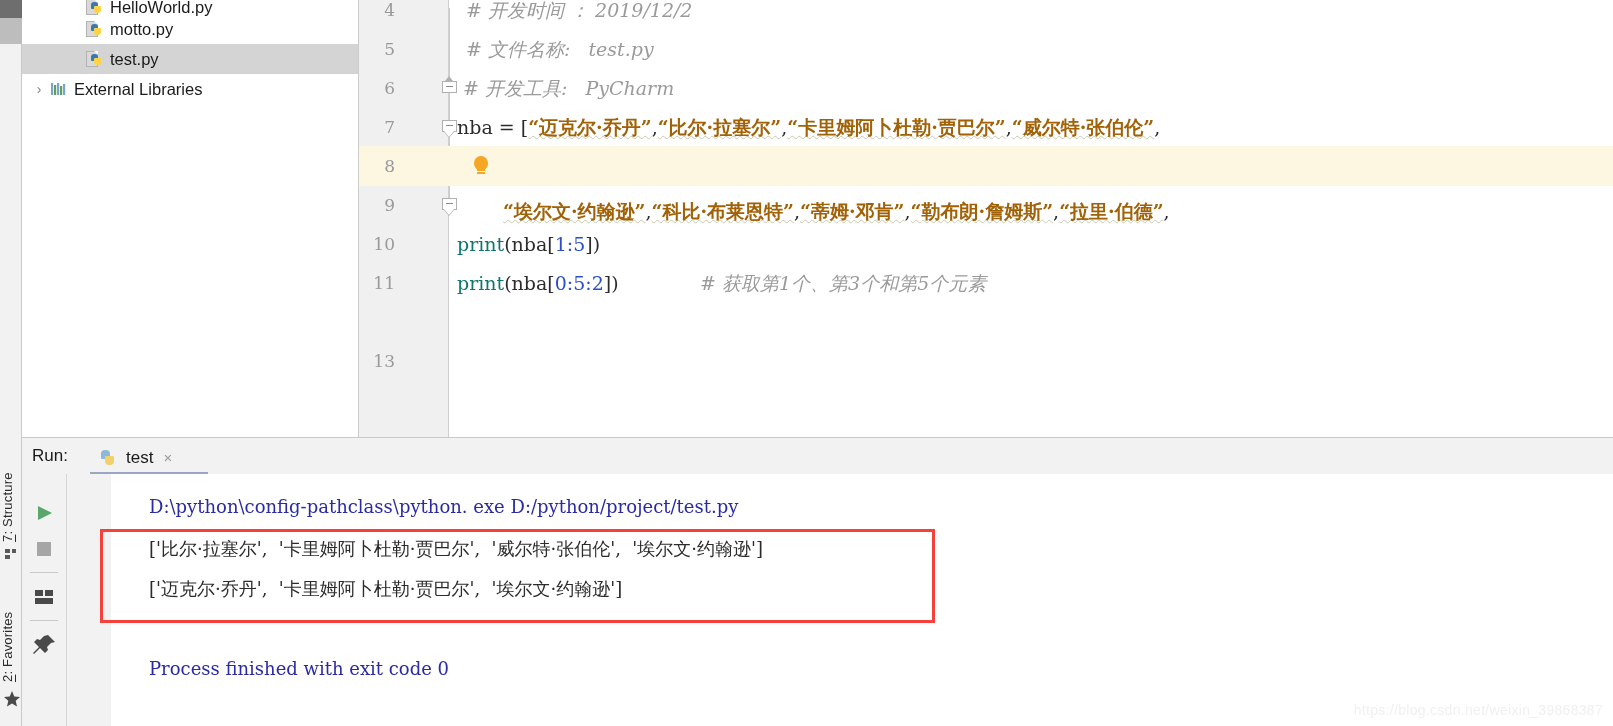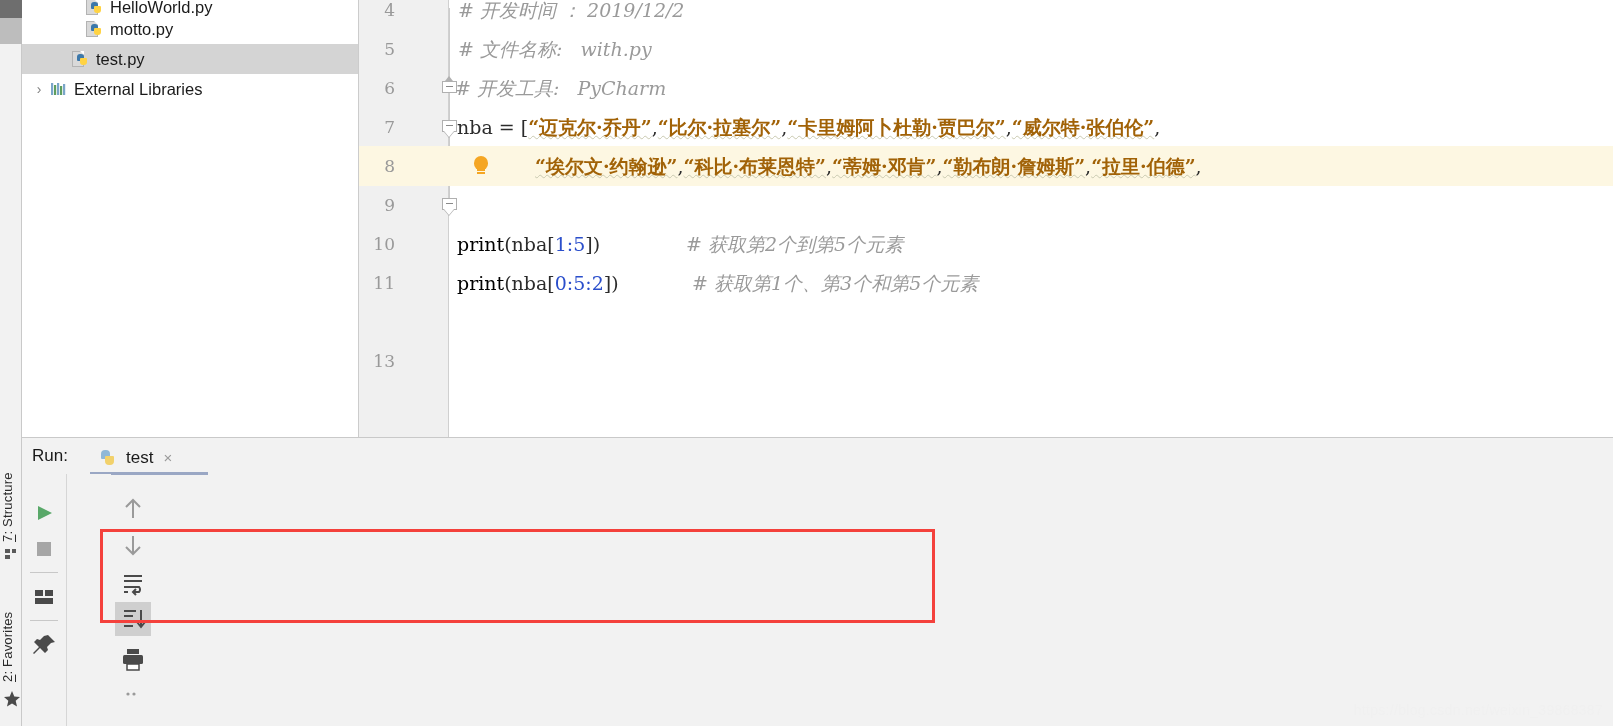--- a/index.html
+++ b/index.html
@@ -191,22 +191,23 @@
     line-height: 40px;
     font-family: "DejaVu Serif", serif;
     font-size: 19px;
     white-space: pre;
   }
   .hl-line { background: #fdf7e2; }
   .cmt {
     color: #9a9a9a;
     font-style: italic;
     font-family: "DejaVu Serif", serif;
-  }
-  .kw-print { color: #000000; }
+    margin-left: 8px;
+  }
+  .kw-print { color: #0f766e; }
   .str {
     color: #a16207;
     font-weight: bold;
   }
   .num { color: #2a4ecb; }
   .punct { color: #2b2b2b; }
   .plain { color: #2b2b2b; }
 
   .squig {
     text-decoration: underline;
@@ -449,21 +450,21 @@
 
   <div class="tree-row" style="top:14px; padding-left:62px;">
     <div class="tree-ico py-ico">
       <div class="sheet"></div>
         <div class="snakeB"></div>
         <div class="snakeY"></div>
     </div>
     <span class="tree-label">motto.py</span>
   </div>
 
-  <div class="tree-row selected" style="top:44px; padding-left:48px;">
+  <div class="tree-row selected" style="top:44px; padding-left:62px;">
     <div class="tree-ico py-ico">
       <div class="sheet"></div>
         <div class="snakeB"></div>
         <div class="snakeY"></div>
     </div>
     <span class="tree-label">test.py</span>
   </div>
 
   <div class="tree-row" style="top:74px; padding-left:8px;">
     <span class="tree-arrow">›</span>
@@ -489,21 +490,21 @@
 
   <div class="fold-line" style="top:8px; height:200px;"></div>
 
   <div class="code-line" style="top:-10px;">
     <div class="ln">4</div>
     <div class="code-text"><span class="cmt"># 开发时间 ： 2019/12/2</span></div>
   </div>
 
   <div class="code-line" style="top:29px;">
     <div class="ln">5</div>
-    <div class="code-text"><span class="cmt"># 文件名称:   with.py</span></div>
+    <div class="code-text"><span class="cmt"># 文件名称:   test.py</span></div>
   </div>
 
   <div class="code-line" style="top:68px;">
     <div class="ln">6</div>
     <div class="fold" style="top:13px;">
       <div class="fold-box"></div>
         <div class="fold-tip-up"></div>
     </div>
     <div class="code-text" style="left:96px;"><span class="cmt"># 开发工具:   PyCharm</span></div>
   </div>
@@ -517,35 +518,34 @@
     <div class="code-text" style="left:98px;"><span class="plain">nba</span><span class="plain"> = </span><span class="punct">[</span><span class="str squig">“迈克尔·乔丹”</span><span class="punct">,</span><span class="str squig">“比尔·拉塞尔”</span><span class="punct">,</span><span class="str squig">“卡里姆阿卜杜勒·贾巴尔”</span><span class="punct">,</span><span class="str squig">“威尔特·张伯伦”</span><span class="punct">,</span></div>
   </div>
 
   <div class="code-line hl-line" style="top:146px; width:1254px;">
     <div class="ln">8</div>
     <div class="bulb" style="top:10px;">
       <div class="glass"></div>
         <div class="base1"></div>
         <div class="base2"></div>
     </div>
-    <div class="code-text" style="left:176px;"><span class="str squig">“埃尔文·约翰逊”</span><span class="punct">,</span><span class="str squig">“科比·布莱恩特”</span><span class="punct">,</span><span class="str squig">“蒂姆·邓肯”</span><span class="punct">,</span><span class="str squig">“勒布朗·詹姆斯”</span><span class="punct">,</span><span class="str squig">“拉里·伯德”</span><span class="punct">,</span></div>
+    <div class="code-text" style="left:144px;margin-top:45px;"><span class="str squig">“埃尔文·约翰逊”</span><span class="punct">,</span><span class="str squig">“科比·布莱恩特”</span><span class="punct">,</span><span class="str squig">“蒂姆·邓肯”</span><span class="punct">,</span><span class="str squig">“勒布朗·詹姆斯”</span><span class="punct">,</span><span class="str squig">“拉里·伯德”</span><span class="punct">,</span></div>
   </div>
 
   <div class="code-line" style="top:185px;">
     <div class="ln">9</div>
     <div class="fold" style="top:13px;">
       <div class="fold-box"></div>
         <div class="fold-tip-dn"></div>
     </div>
   </div>
 
   <div class="code-line" style="top:224px;">
     <div class="ln">10</div>
     <div class="code-text" style="left:98px;"><span class="kw-print">print</span><span class="plain">(nba</span><span class="punct">[</span><span class="num">1</span><span class="num">:</span><span class="num">5</span><span class="punct">]</span><span class="plain">)</span></div>
-    <div class="code-text" style="left:327px;"><span class="cmt"># 获取第2个到第5个元素</span></div>
   </div>
 
   <div class="code-line" style="top:263px;">
     <div class="ln">11</div>
     <div class="code-text" style="left:98px;"><span class="kw-print">print</span><span class="plain">(nba</span><span class="punct">[</span><span class="num">0</span><span class="num">:</span><span class="num">5</span><span class="num">:</span><span class="num">2</span><span class="punct">]</span><span class="plain">)</span></div>
     <div class="code-text" style="left:333px;"><span class="cmt"># 获取第1个、第3个和第5个元素</span></div>
   </div>
 
 
   <div class="code-line" style="top:341px;">
@@ -638,17 +638,23 @@
       </svg>
     </div>
     <div class="tb-btn b" style="top:206px;">
       <svg width="36" height="34" viewBox="0 0 36 34">
         <circle cx="13" cy="14" r="1.6" fill="#9a9a9a"></circle>
         <circle cx="19" cy="14" r="1.6" fill="#9a9a9a"></circle>
       </svg>
     </div>
   </div>
 
+  <div id="console">
+    <div class="con-line con-cmd" style="top:22px;">D:\python\config-pathclass\python. exe D:/python/project/test.py</div>
+    <div class="con-line con-out" style="top:63px;">['比尔·拉塞尔',  '卡里姆阿卜杜勒·贾巴尔',  '威尔特·张伯伦',  '埃尔文·约翰逊']</div>
+    <div class="con-line con-out" style="top:103px;">['迈克尔·乔丹',  '卡里姆阿卜杜勒·贾巴尔',  '埃尔文·约翰逊']</div>
+    <div class="con-line con-fin" style="top:184px;">Process finished with exit code 0</div>
+  </div>
 </div>
 
 <div id="red-box"></div>
 
 <div id="watermark">https://blog.csdn.net/weixin_39868387</div>
 
 </body></html>

